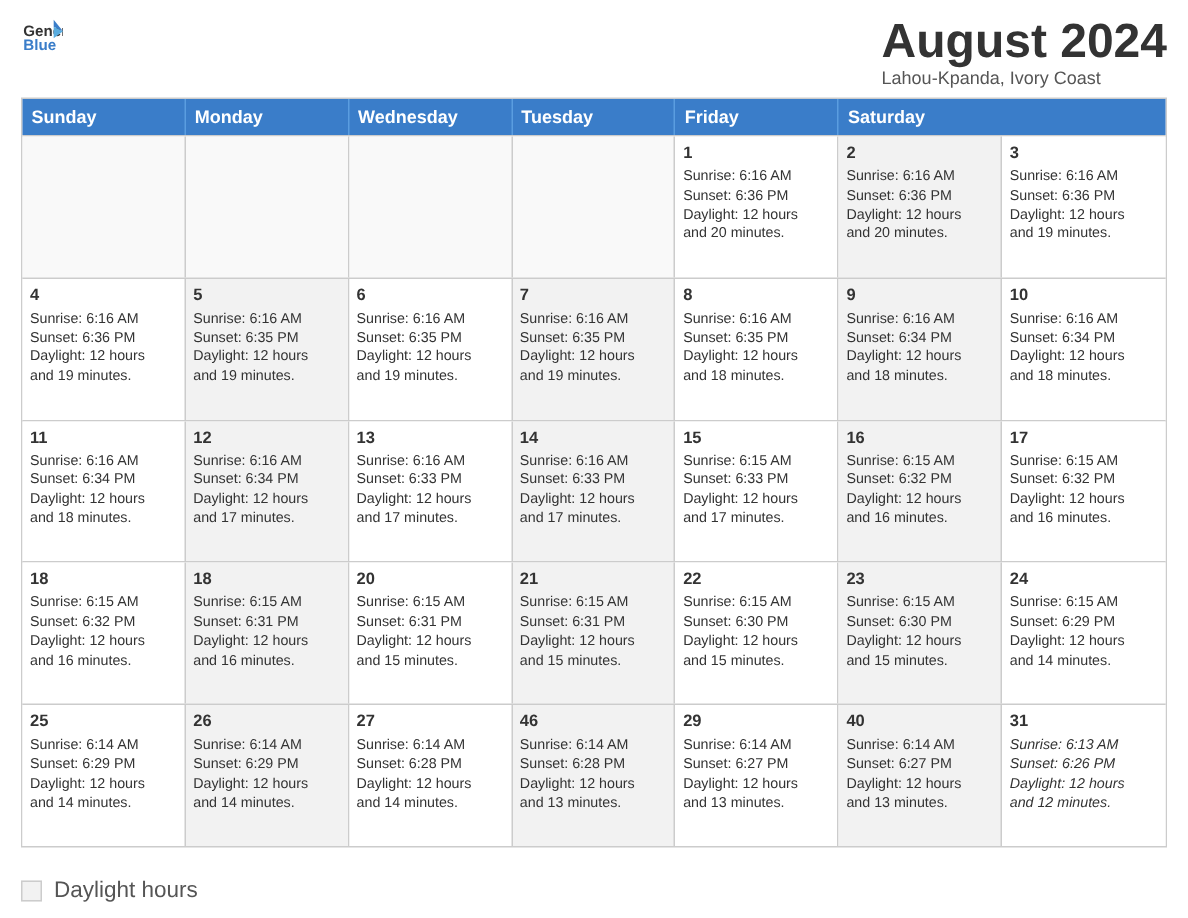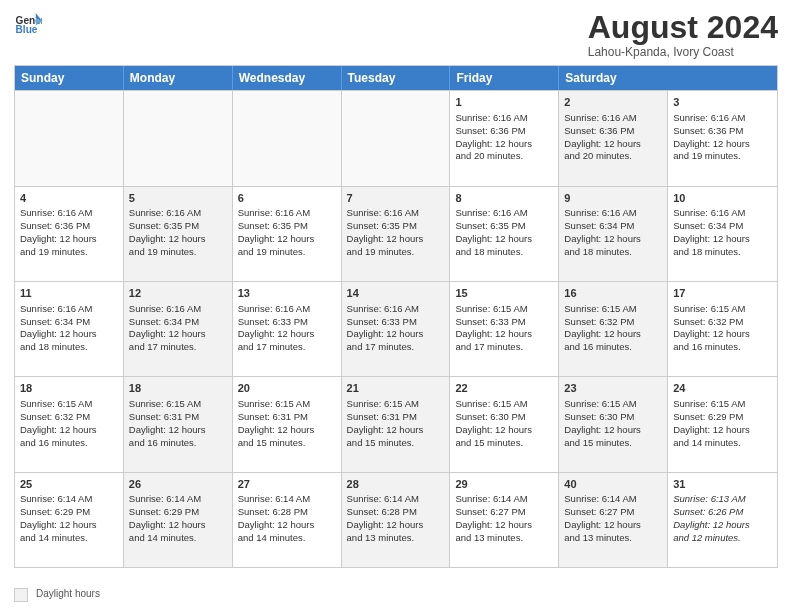--- a/index.html
+++ b/index.html
@@ -88,23 +88,24 @@
     .cal-cell.empty { background: #f9f9f9; }
     .cal-cell.shaded { background: #f2f2f2; }
     .day-num {
       font-weight: bold;
       font-size: 11px;
       display: block;
       margin-bottom: 2px;
     }
     .footer {
       margin-top: 20px;
-      font-size: 10px;
+      font-size: 15px;
       color: #555;
       display: flex;
+      align-items: center;
       gap: 8px;
     }
     .footer-box {
       width: 14px;
       height: 14px;
       background: #f2f2f2;
       border: 1px solid #ccc;
       display: inline-block;
     }
   </style>
@@ -251,21 +252,21 @@
 Daylight: 12 hours
 and 14 minutes.</span></div>
           <div class="cal-cell shaded"><span class="day-num">26</span><span style="white-space: pre-line;">Sunrise: 6:14 AM
 Sunset: 6:29 PM
 Daylight: 12 hours
 and 14 minutes.</span></div>
           <div class="cal-cell"><span class="day-num">27</span><span style="white-space: pre-line;">Sunrise: 6:14 AM
 Sunset: 6:28 PM
 Daylight: 12 hours
 and 14 minutes.</span></div>
-          <div class="cal-cell shaded"><span class="day-num">28</span><span style="white-space: pre-line;">Sunrise: 6:14 AM
+          <div class="cal-cell shaded"><span class="day-num">46</span><span style="white-space: pre-line;">Sunrise: 6:14 AM
 Sunset: 6:28 PM
 Daylight: 12 hours
 and 13 minutes.</span></div>
           <div class="cal-cell"><span class="day-num">29</span><span style="white-space: pre-line;">Sunrise: 6:14 AM
 Sunset: 6:27 PM
 Daylight: 12 hours
 and 13 minutes.</span></div>
           <div class="cal-cell shaded"><span class="day-num">40</span><span style="white-space: pre-line;">Sunrise: 6:14 AM
 Sunset: 6:27 PM
 Daylight: 12 hours

